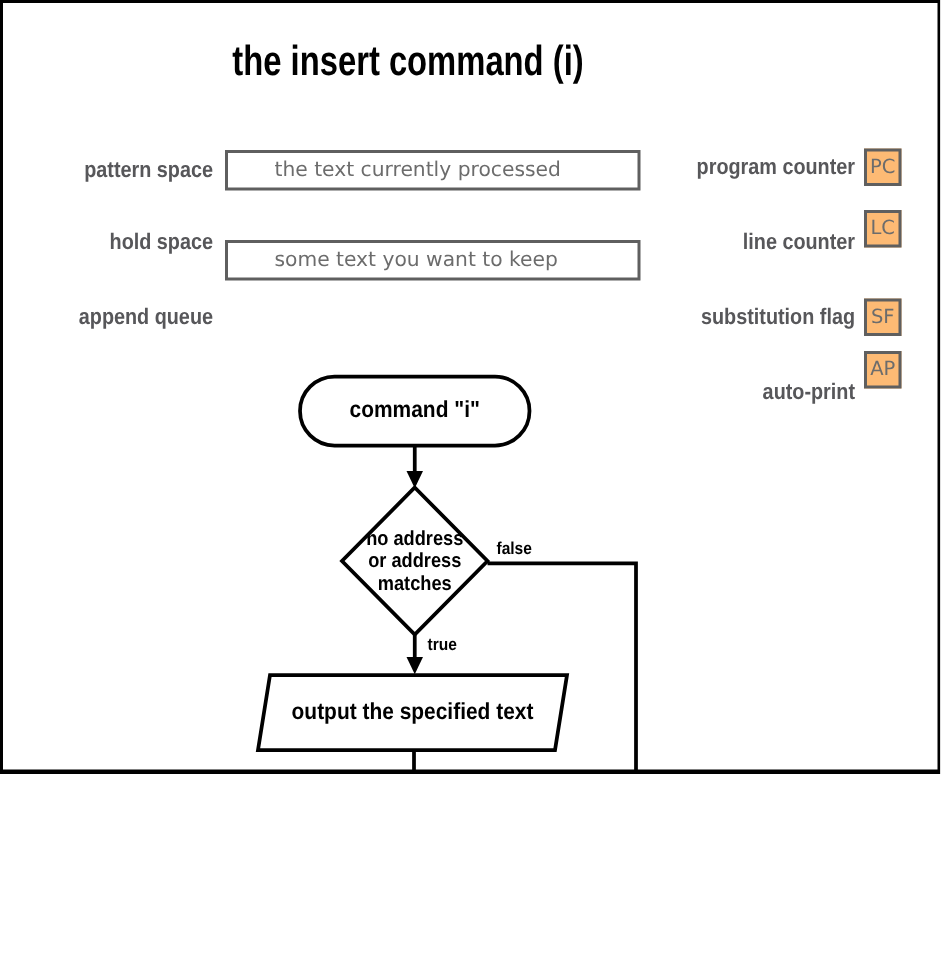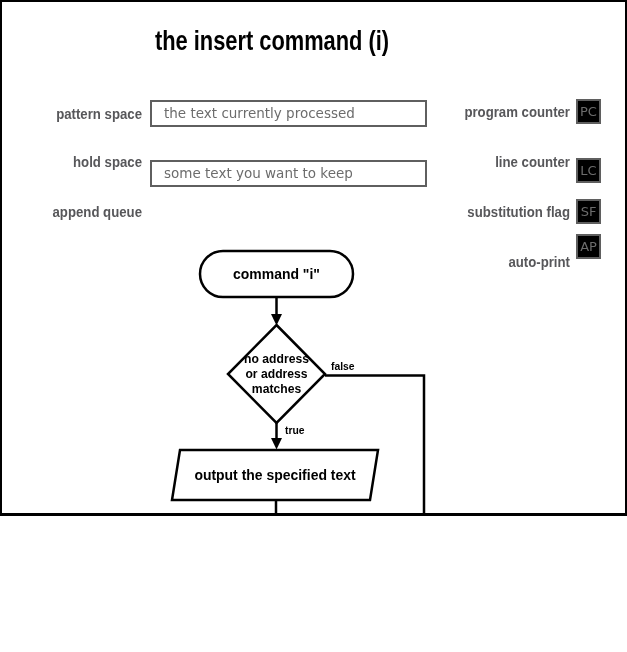--- a/index.html
+++ b/index.html
@@ -38,31 +38,32 @@
   .reg-label.left{left:0;width:142px;height:27px;line-height:27px;}
   .reg-label.right{left:380px;width:190px;height:25px;line-height:25px;}
   .reg-box{
     position:absolute;left:150px;width:277px;height:27px;
     border:2px solid #5f5f5f;
     box-sizing:border-box;
     background:#fff;
   }
   .reg-box .val{
     display:block;
-    padding-left:12px;
+    padding-left:0;
     font-family:"DejaVu Sans",sans-serif;
     font-size:13.5px;line-height:22px;
     color:#6c6c6c;
     white-space:nowrap;
+    margin-left:31px;
   }
   .flag-box{
     position:absolute;left:576px;width:25px;height:25px;
     border:2px solid #5f5f5f;
     box-sizing:border-box;
-    background:#000000;
+    background:#fdba74;
     text-align:center;
     font-family:"DejaVu Sans",sans-serif;
     font-size:13px;line-height:21px;
     color:#6c6c6c;
   }
   
   .flow-svg{position:absolute;left:0;top:0;}
   
   .flow-text{
     position:absolute;
@@ -126,21 +127,21 @@
   <div class="reg-box" style="top:160px">
     <span class="val">some text you want to keep</span>
   </div>
 
   <div class="reg-label left" style="top:198px">append queue</div>
 
   <div class="reg-label right" style="top:99px">program counter</div>
   <div class="flag-box" style="top:99px">PC</div>
 
   <div class="reg-label right" style="top:149px">line counter</div>
-  <div class="flag-box" style="top:158px">LC</div>
+  <div class="flag-box" style="top:140px">LC</div>
 
   <div class="reg-label right" style="top:199px">substitution flag</div>
   <div class="flag-box" style="top:199px">SF</div>
 
   <div class="reg-label right" style="top:249px">auto-print</div>
   <div class="flag-box" style="top:234px">AP</div>
 
   <div class="flow-text start-label">command "i"</div>
 
   <div class="flow-text decision-label">

